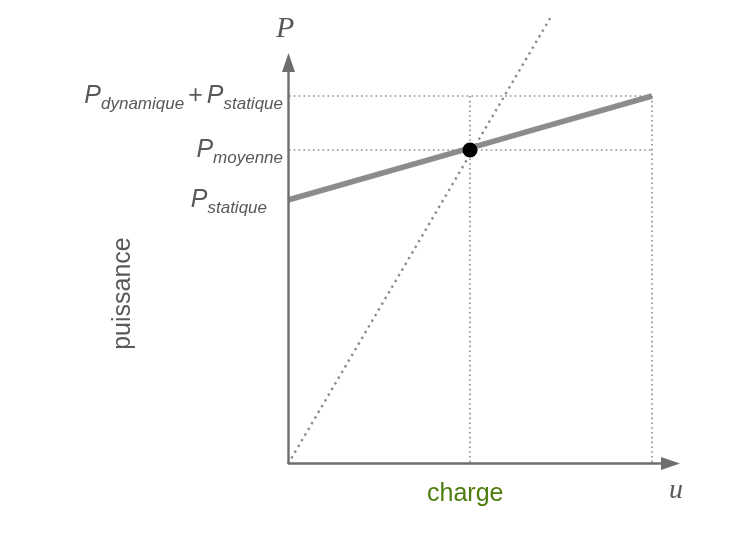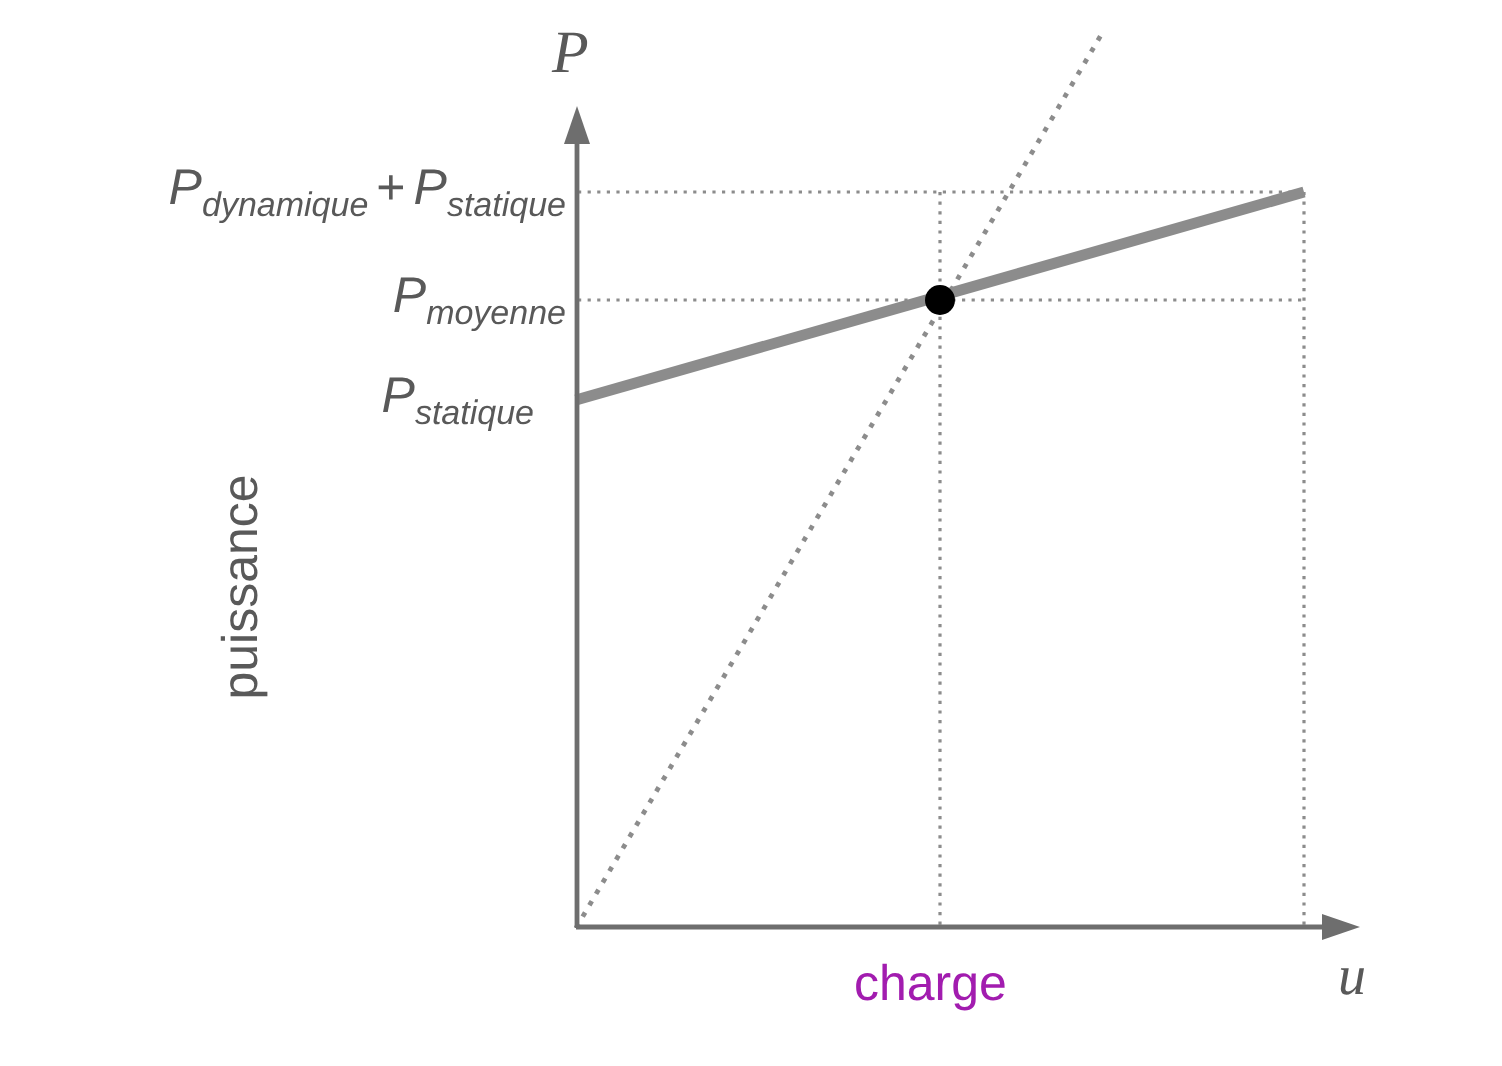--- a/index.html
+++ b/index.html
@@ -62,21 +62,21 @@
     top: 475px;
     font-family: "Liberation Serif", "DejaVu Serif", serif;
     font-style: italic;
     font-size: 28px;
   }
   
   #label-charge {
     left: 427px;
     top: 480px;
     font-size: 25px;
-    color: #a21caf;
+    color: #4d7c0f;
     text-align: right;
   }
   #label-puissance {
     left: 41px;
     top: 281px;
     width: 160px;
     text-align: center;
     font-size: 25px;
     color: #595959;
     transform: rotate(-90deg);

